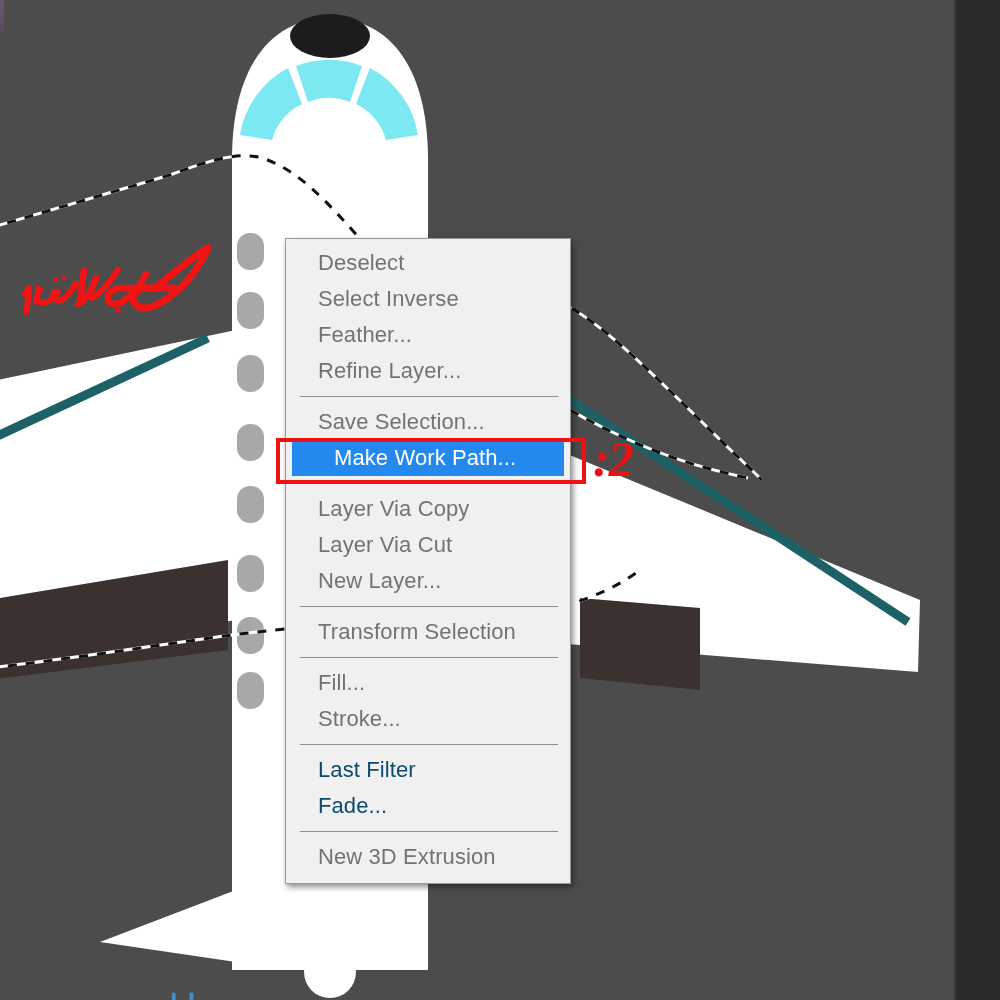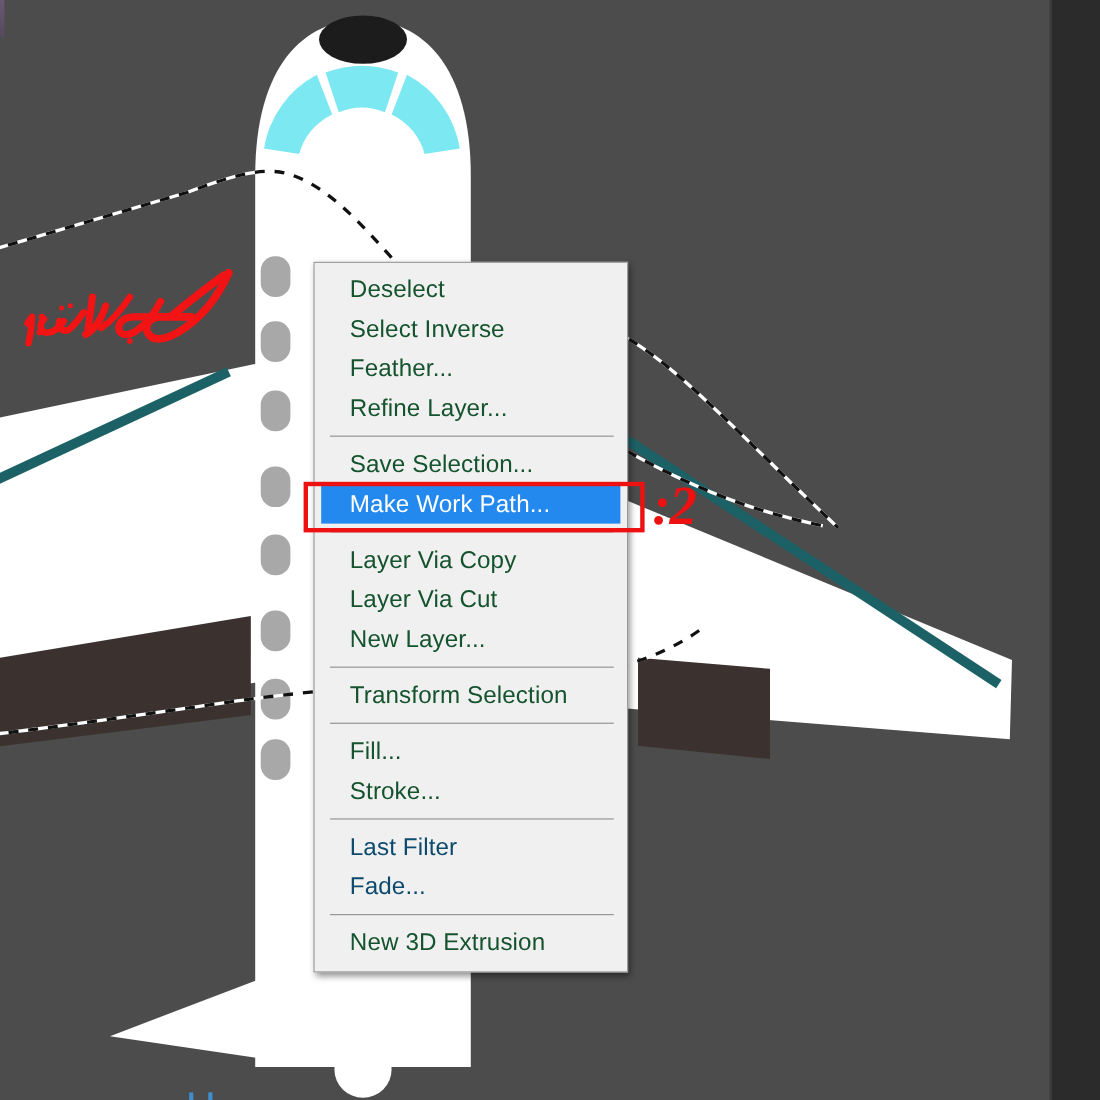--- a/index.html
+++ b/index.html
@@ -59,30 +59,30 @@
     border: 1px solid #9a9a9a;
     box-shadow: 2px 3px 6px rgba(0,0,0,.45);
     padding: 6px 0 8px 0;
     box-sizing: border-box;
   }
   .ctx-item {
     height: 36px;
     line-height: 36px;
     padding-left: 32px;
     font-size: 22px;
-    color: #14532d;
+    color: #737373;
     white-space: nowrap;
     letter-spacing: .1px;
   }
   .ctx-item.disabled { color: #0c4a6e; }
   .ctx-item.selected {
     background: #2489ef;
     color: #ffffff;
     margin: 0 6px;
-    padding-left: 26px;
+    padding-left: 42px;
   }
   .ctx-sep {
     height: 1px;
     background: #8e8e8e;
     margin: 7px 12px 7px 14px;
   }
 
   
   .red-box {
     position: absolute;

